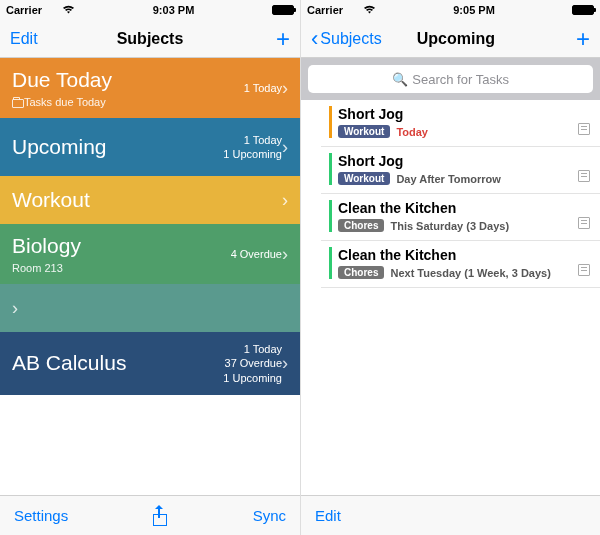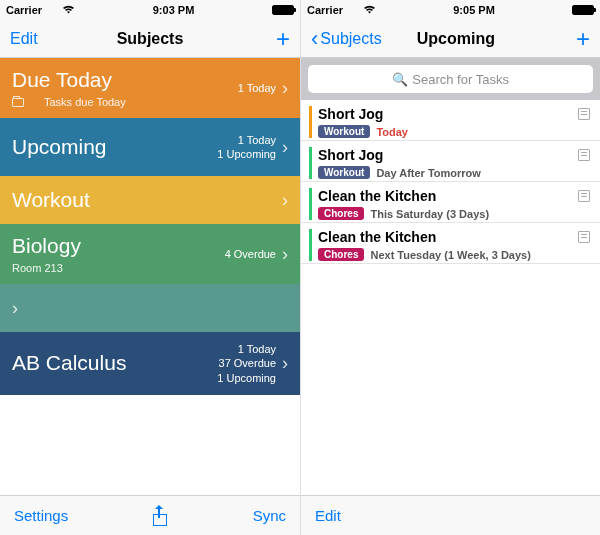--- a/index.html
+++ b/index.html
@@ -24,54 +24,54 @@
   .plus { font-size:24px; font-weight:300; color:#007aff; line-height:1; }
   .back { display:flex; align-items:center; color:#007aff; font-size:16px; }
   .back-chevron { font-size:22px; margin-right:2px; line-height:1; }
 
   .content { flex:1; overflow:hidden; background:#fff; }
 
   .subject-row { padding: 10px 12px; color:#fff; display:flex; align-items:center; justify-content:space-between; position:relative; min-height:58px; }
   .subject-row.small { min-height:48px; padding:12px 12px; }
   .subject-left { display:flex; flex-direction:column; gap:4px; }
   .subject-title { font-size:21px; font-weight:400; }
-  .subject-sub { font-size:11px; opacity:0.9; display:flex; align-items:center; gap:20px; }
+  .subject-sub { font-size:11px; opacity:0.9; display:flex; align-items:flex-end; gap:0; }
   .folder-icon { width:12px; height:9px; border:1px solid rgba(255,255,255,0.9); border-radius:1px; display:inline-block; position:relative; }
   .folder-icon::before { content:""; position:absolute; top:-3px; left:0; width:5px; height:2px; border:1px solid rgba(255,255,255,0.9); border-bottom:none; border-radius:1px 1px 0 0; }
-  .subject-right { display:flex; align-items:center; gap:6px; }
+  .subject-right { display:flex; align-items:center; }
   .subject-meta { font-size:11px; text-align:right; line-height:1.3; }
   .chevron { font-size:18px; opacity:0.8; }
 
   .c-orange { background:#e78b2f; }
   .c-blue { background:#2a78a0; }
   .c-yellow { background:#e8b43c; }
   .c-green { background:#4f9e6a; }
   .c-teal { background:#5a9a8e; }
   .c-navy { background:#2a4e78; }
 
   .toolbar { height: 40px; border-top:1px solid #d0d0d0; background:#f8f8f8; display:flex; align-items:center; justify-content:space-between; padding:0 14px; font-size:15px; color:#007aff; }
   .share-icon { width:16px; height:20px; position:relative; }
   .share-box { width:14px; height:12px; border:1.2px solid #007aff; position:absolute; bottom:0; left:1px; }
   .share-arrow { position:absolute; top:0; left:6px; width:2px; height:12px; background:#007aff; }
   .share-arrow::before { content:""; position:absolute; top:-1px; left:-3px; width:0;height:0; border-left:4px solid transparent; border-right:4px solid transparent; border-bottom:4px solid #007aff;}
 
   .search-wrap { background:#c8c8cc; padding:7px; }
   .search-field { background:#fff; border-radius:5px; height:28px; display:flex; align-items:center; justify-content:center; color:#8e8e93; font-size:13px; gap:4px; }
   .search-mag { font-size:13px; }
 
-  .task-row { border-bottom:1px solid #e3e3e3; padding:6px 10px 2px 8px; position:relative; display:flex; align-items:flex-start; }
+  .task-row { border-bottom:1px solid #e3e3e3; padding:6px 10px 8px 8px; position:relative; display:flex; align-items:flex-end;margin-left:20px; }
   .task-stripe { width:3px; align-self:stretch; margin-right:6px; }
   .stripe-orange { background:#f39c12; }
   .stripe-green { background:#2ecc71; }
   .task-body { flex:1; }
   .task-title { font-size:14px; font-weight:700; color:#000; margin-bottom:3px; }
   .task-meta { display:flex; align-items:center; gap:6px; font-size:11px; }
   .tag { color:#fff; padding:1px 6px; border-radius:3px; font-size:10px; font-weight:600; }
   .tag-workout { background:#4a5a8a; }
-  .tag-chores { background:#be185d; }
+  .tag-chores { background:#737373; }
   .due-today { color:#d9413a; font-weight:600; }
   .due-normal { color:#555; font-weight:600; }
   .task-recurring { color:#888; font-size:13px; margin-left:4px; margin-top:2px;}
   .recurr-icon { width:12px; height:12px; border:1.2px solid #aaa; border-radius:1px; position:relative; display:inline-block;}
   .recurr-icon::after{ content:""; position:absolute; left:2px; right:2px; top:5px; height:1px; background:#aaa;}
   .recurr-icon::before{ content:""; position:absolute; left:2px; right:2px; top:2px; height:1px; background:#aaa;}
 
   .toolbar-left-only { justify-content:flex-start; }
 </style>
 </head>

